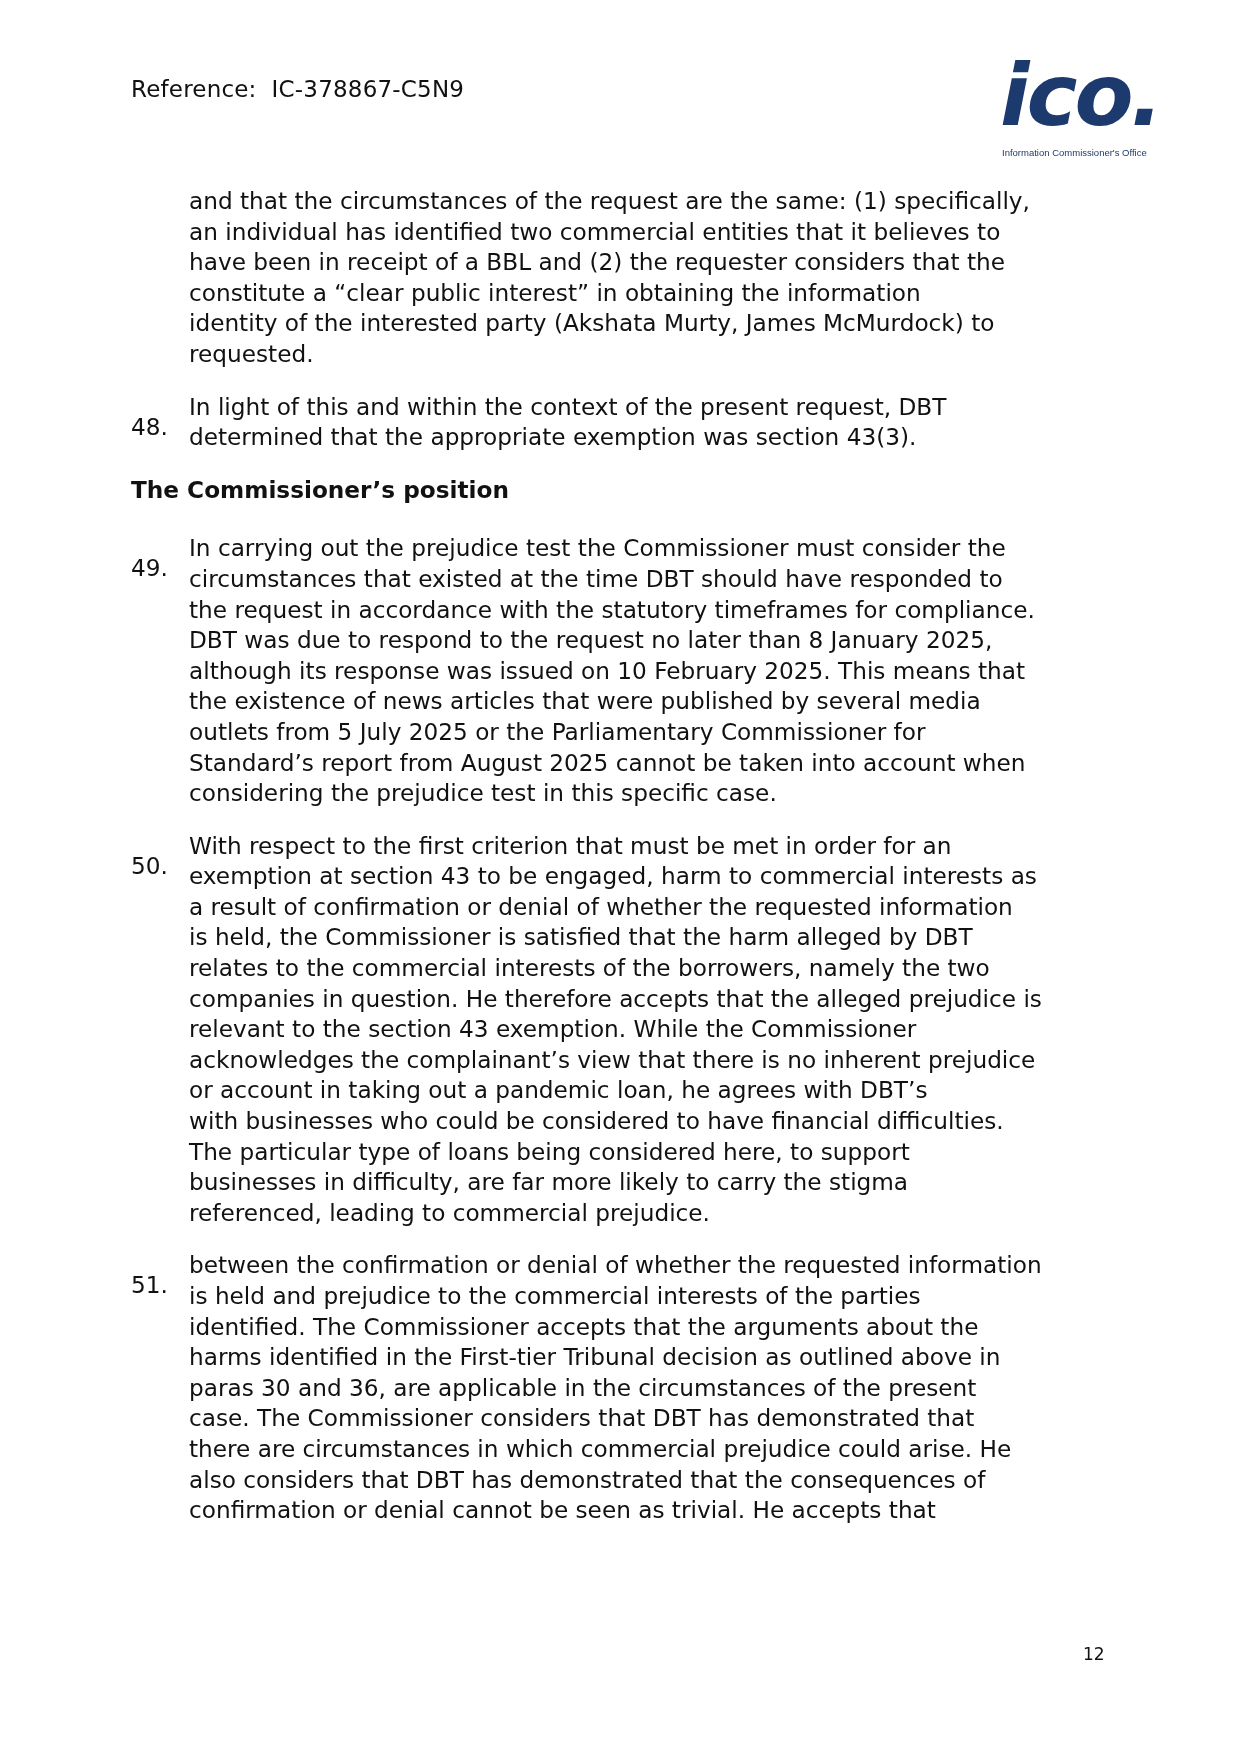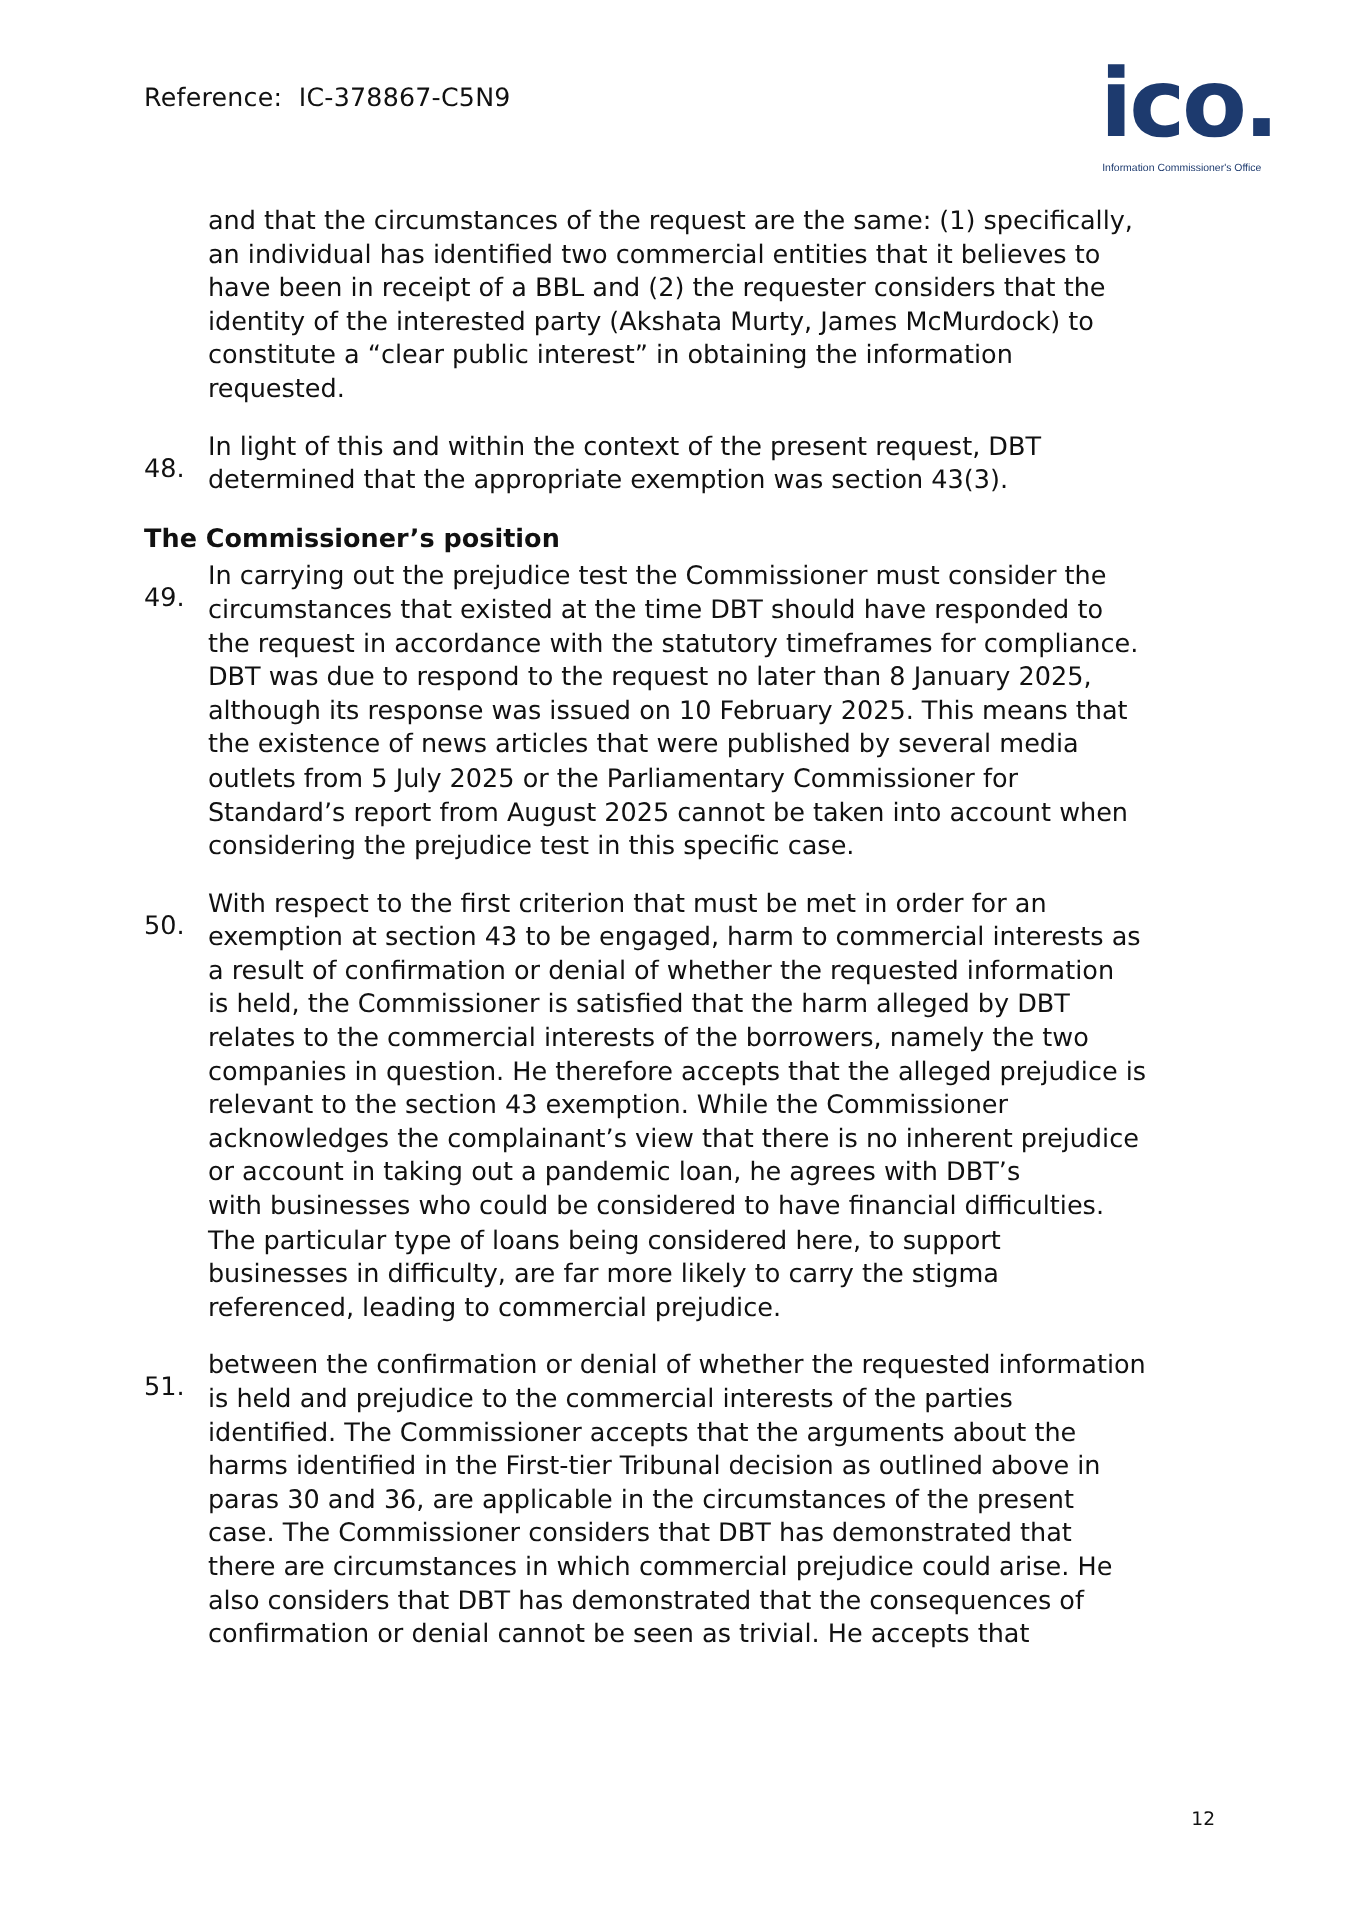--- a/index.html
+++ b/index.html
@@ -1,27 +1,27 @@
 <!DOCTYPE html>
 <html><head>
 <meta charset="utf-8">
 <style>
   html, body { margin: 0; padding: 0; background: #ffffff; }
   body { width: 1241px; height: 1755px; position: relative; overflow: hidden;
          font-family: "DejaVu Sans", "Liberation Sans", sans-serif; color: #111111; }
   .ref { position: absolute; left: 131px; top: 76px; font-size: 23px; letter-spacing: 0.2px; }
   .logo { position: absolute; left: 1000px; top: 48px; width: 180px; height: 115px; }
   .logo-mark { font-family: "DejaVu Sans", sans-serif; font-weight: bold; color: #1d3a6e;
-               font-size: 86px; line-height: 86px; letter-spacing: -3px; position: absolute; left: 0; top: 4px; }
+               font-size: 86px; line-height: 86px; letter-spacing: -3px; position: absolute; left: 0; top: 4px; font-style: italic; }
   .logo-sub { position: absolute; left: 2px; top: 99px; font-size: 9.5px; color: #1d3a6e; white-space: nowrap; font-family: "Liberation Sans", sans-serif; }
   .content { position: absolute; left: 131px; top: 186px; width: 1000px; font-size: 23.2px; line-height: 30.6px; }
   .para { position: relative; padding-left: 58px; margin: 0 0 22px 0; }
   .para .num { position: absolute; left: 0; top: 0; margin-top: 20px; }
   .cont { padding-left: 58px; margin: 0 0 22px 0; }
-  .heading { font-weight: bold; margin: 0 0 4px 0; font-size: 23.2px; }
+  .heading { font-weight: bold; margin: 0 0 28px 0; font-size: 23.2px; }
   .line { display: block; white-space: nowrap; }
   .pagenum { position: absolute; left: 1083px; top: 1644px; font-size: 17px; }
 </style>
 </head>
 <body>
 
 <div class="ref">
   <span>Reference:</span>&nbsp;
   <span>IC-378867-C5N9</span>
 </div>
@@ -29,22 +29,22 @@
 <div class="logo">
   <div class="logo-mark">ico.</div>
   <div class="logo-sub">Information Commissioner's Office</div>
 </div>
 
 <div class="content">
   <div class="cont">
     <span class="line">and that the circumstances of the request are the same: (1) specifically,</span>
     <span class="line">an individual has identified two commercial entities that it believes to</span>
     <span class="line">have been in receipt of a BBL and (2) the requester considers that the</span>
+    <span class="line">constitute a “clear public interest” in obtaining the information</span>
     <span class="line">identity of the interested party (Akshata Murty, James McMurdock) to</span>
-    <span class="line">constitute a “clear public interest” in obtaining the information</span>
     <span class="line">requested.</span>
   </div>
 
   <div class="para">
     <span class="num">48.</span>
     <span class="line">In light of this and within the context of the present request, DBT</span>
     <span class="line">determined that the appropriate exemption was section 43(3).</span>
   </div>
 
   <div class="heading">The Commissioner’s position</div>

